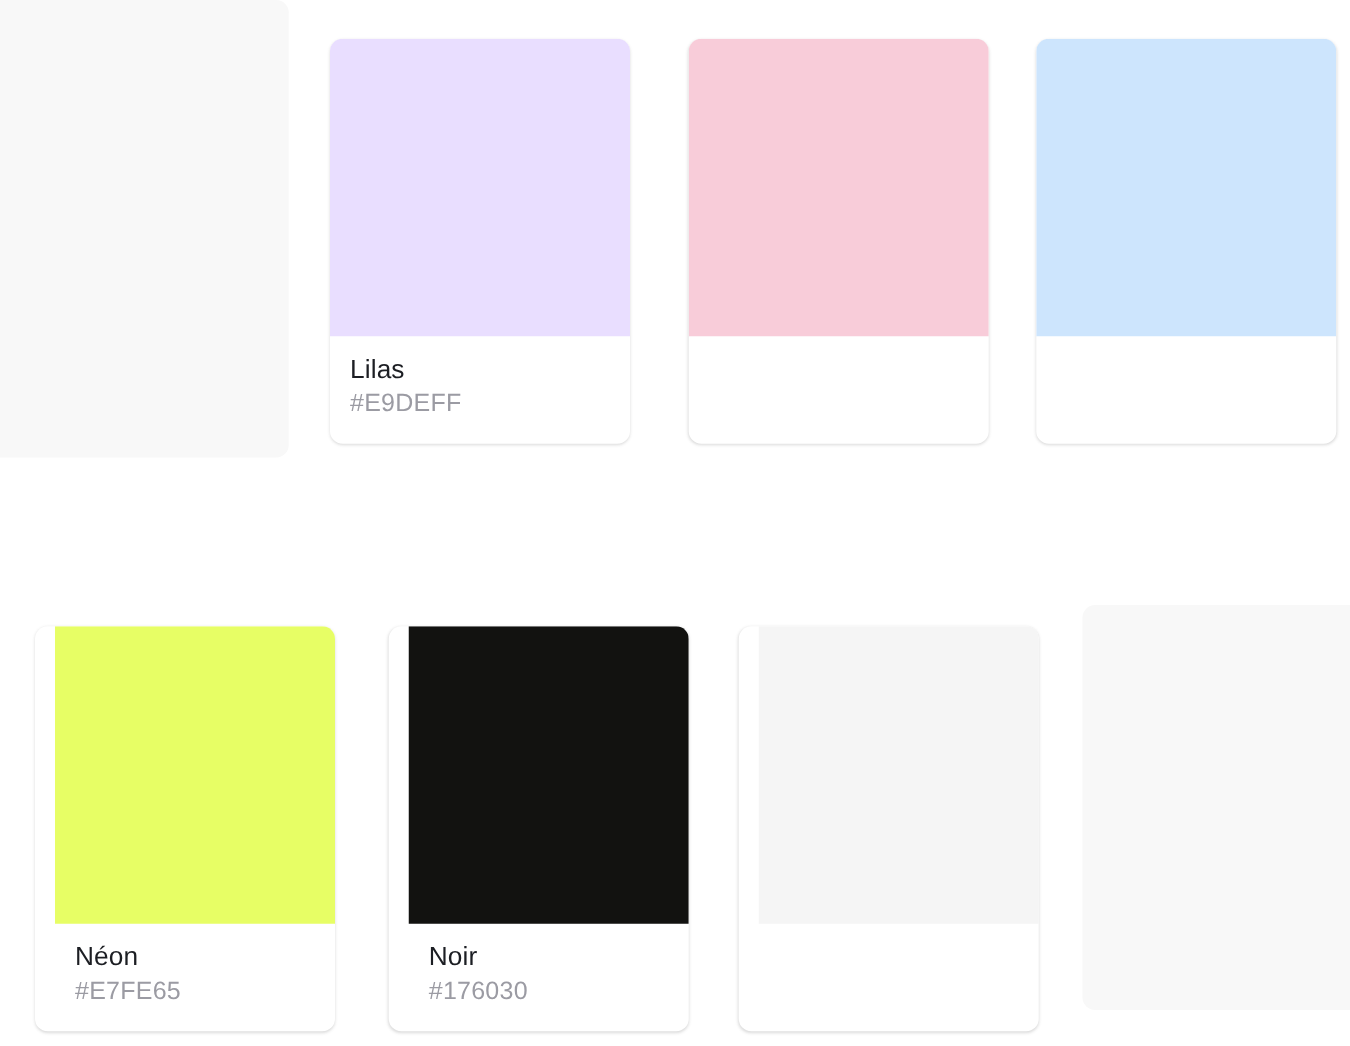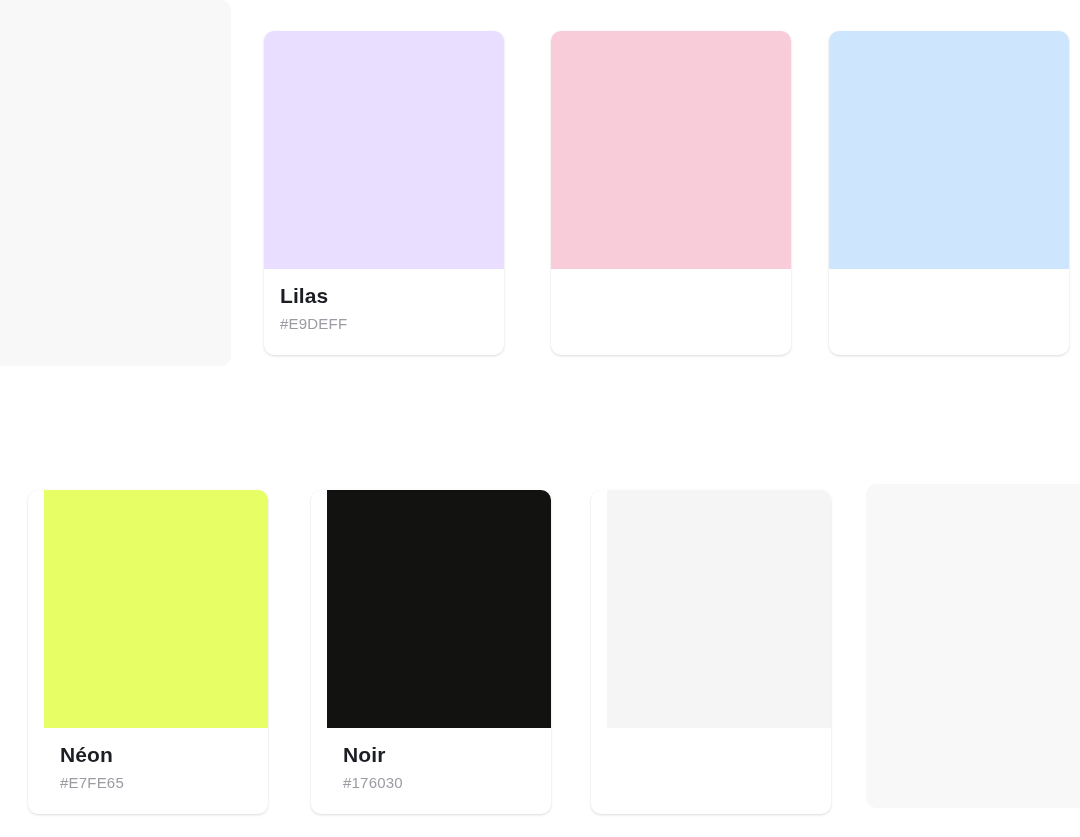--- a/index.html
+++ b/index.html
@@ -34,41 +34,41 @@
     box-sizing: border-box;
   }
   .swatch-meta {
     box-sizing: border-box;
     padding: 14px 16px 0 16px;
   }
   .swatch-name {
     font-size: 21px;
     line-height: 26px;
     color: #1c1e23;
-    font-weight: 700;
+    font-weight: 400;
     letter-spacing: 0.1px;
     white-space: nowrap;
   }
   .swatch-hex {
-    font-size: 15px;
+    font-size: 20px;
     line-height: 25px;
     color: #9b9ba3;
     font-weight: 400;
     letter-spacing: 0.2px;
     white-space: nowrap;
     margin-top: 2px;
   }
 
   
   .row-top .swatch-card { top: 31px; width: 240px; height: 324px; }
   .row-top .swatch-chip { height: 238px; }
   .row-top .swatch-meta { height: 86px; }
 
   
-  .row-bottom .swatch-card { top: 490px; width: 240px; height: 324px; padding-left: 16px; }
+  .row-bottom .swatch-card { top: 501px; width: 240px; height: 324px; padding-left: 16px; }
   .row-bottom .swatch-chip { height: 238px; }
   .row-bottom .swatch-meta { height: 86px; }
 
   
   .partial-left {
     position: absolute;
     left: -120px;
     top: 0px;
     width: 351px;
     height: 366px;

